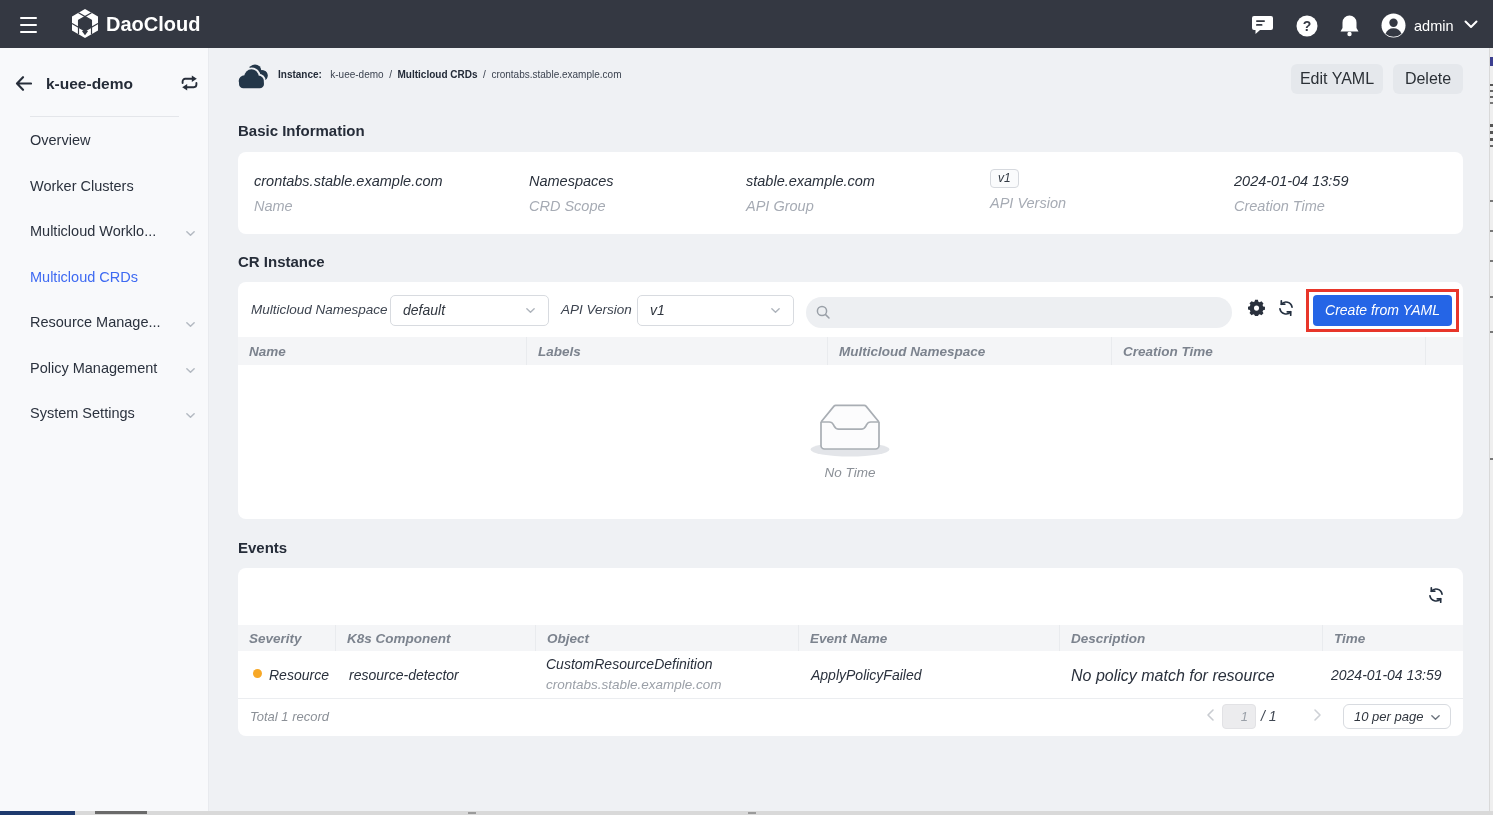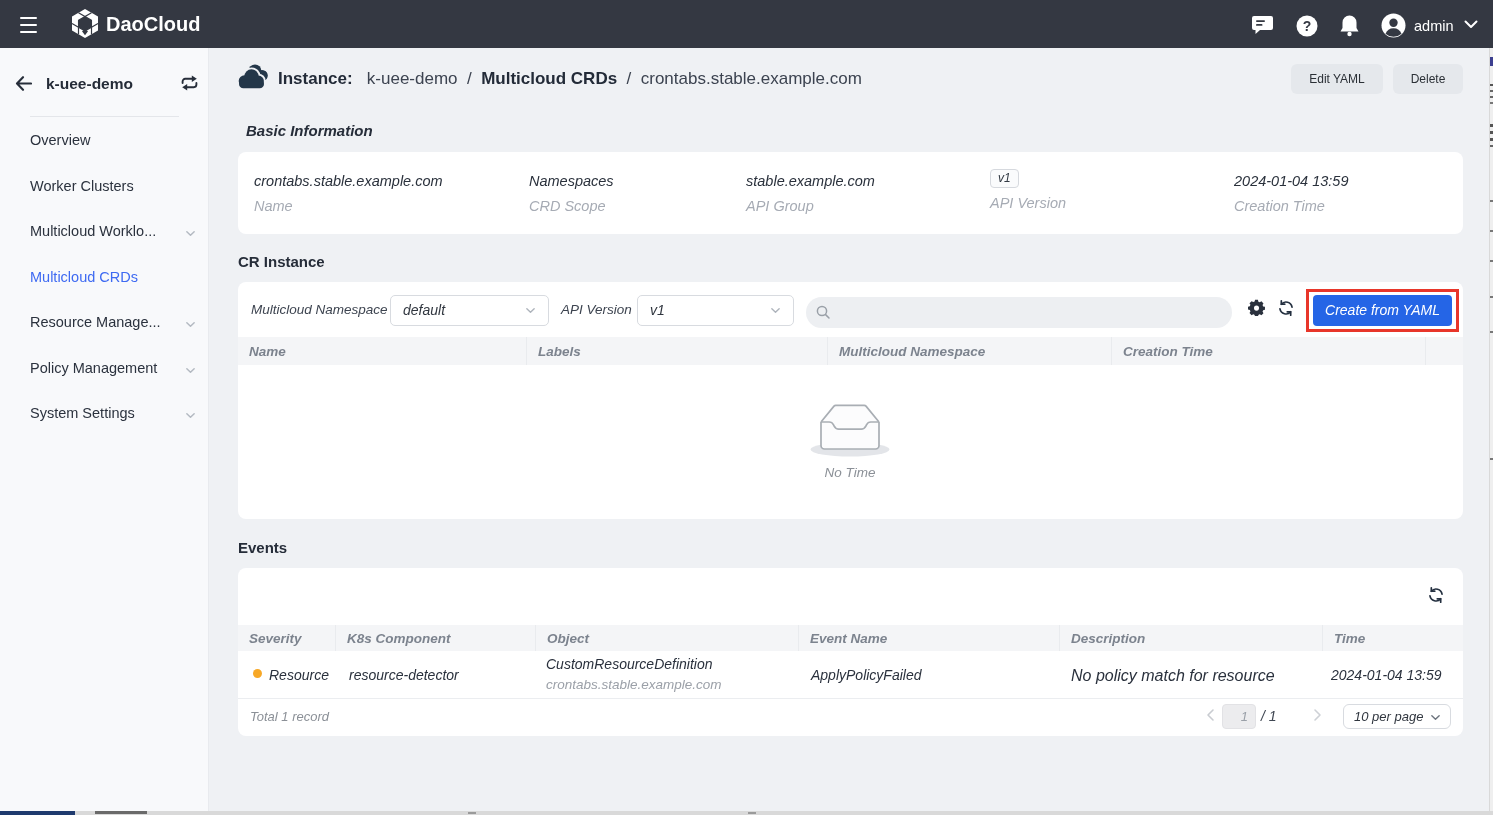--- a/index.html
+++ b/index.html
@@ -20,24 +20,24 @@
   .nav { position:absolute; left:0; top:70px; width:209px; }
   .nav-item { height:45.5px; line-height:45.5px; padding-left:30px; font-size:14.5px; color:#2b323e; position:relative; }
   .nav-item.active { color:#3e6af2; }
   .nav-chev { position:absolute; right:13px; top:19px; width:11px; height:11px; }
 
   
   .main { position:absolute; left:210px; top:48px; width:1283px; height:767px; background:#eff1f4; }
   .h2 { font-size:15px; font-weight:bold; color:#262d39; }
   .card { position:absolute; background:#fff; border-radius:8px;font-style:italic; }
 
-  .crumb { font-size:17px; color:#3c4350; }
+  .crumb { font-size:10px; color:#3c4350; }
   .crumb b { color:#232b38; }
 
-  .btn-gray { position:absolute; height:30px; background:#e5e8ec; border-radius:6px; color:#2b3036; font-size:12px; text-align:center; line-height:30px; }
+  .btn-gray { position:absolute; height:30px; background:#e5e8ec; border-radius:6px; color:#2b3036; font-size:16px; text-align:center; line-height:30px; }
 
   .bi-col { position:absolute; top:0; }
   .bi-val { font-size:14.5px; color:#2a313c; }
   .bi-lab { font-size:14.5px; color:#a6abb4; margin-top:9px; }
   .badge { display:inline-block; border:1px solid #d6d9de; background:#fafbfc; border-radius:4px; font-size:12px; color:#333a44; padding:1px 7px 2px; }
 
   .sel { position:absolute; height:31px; background:#fff; border:1px solid #d8dbe0; border-radius:5px; font-size:14px; color:#30363f; line-height:28px; padding-left:12px; }
   .sel .sv { position:absolute; right:12px; top:9px; }
   .flt-lab { position:absolute; font-size:13.5px; color:#3d4450; top:7px; }
 
@@ -152,21 +152,21 @@
       <circle cx="8.5" cy="18" r="5.8"></circle>
       <circle cx="15.5" cy="13.5" r="7.2"></circle>
       <circle cx="22.5" cy="18" r="5.4"></circle>
       <rect x="3" y="16.5" width="25" height="8.7" rx="4.3"></rect>
     </g>
   </svg>
   <div class="abs crumb" style="left:68px; top:21px;"><b>Instance:</b>&nbsp;&nbsp; k-uee-demo &nbsp;/&nbsp; <b>Multicloud CRDs</b> &nbsp;/&nbsp; crontabs.stable.example.com</div>
   <div class="btn-gray" style="left:1081px; top:16px; width:92px;">Edit YAML</div>
   <div class="btn-gray" style="left:1183px; top:16px; width:70px;">Delete</div>
 
-  <div class="h2 abs" style="left:36px; top:74px;font-style:italic;">Basic Information</div>
+  <div class="h2 abs" style="left:28px; top:74px;">Basic Information</div>
   <div class="card" style="left:28px; top:104px; width:1225px; height:82px;">
     <div class="bi-col" style="left:16px; top:21px;">
         <div class="bi-val">crontabs.stable.example.com</div>
         <div class="bi-lab">Name</div>
       </div>
     <div class="bi-col" style="left:260px; top:21px;margin-left:31px;">
         <div class="bi-val">Namespaces</div>
         <div class="bi-lab">CRD Scope</div>
       </div>
     <div class="bi-col" style="left:508px; top:21px;">

